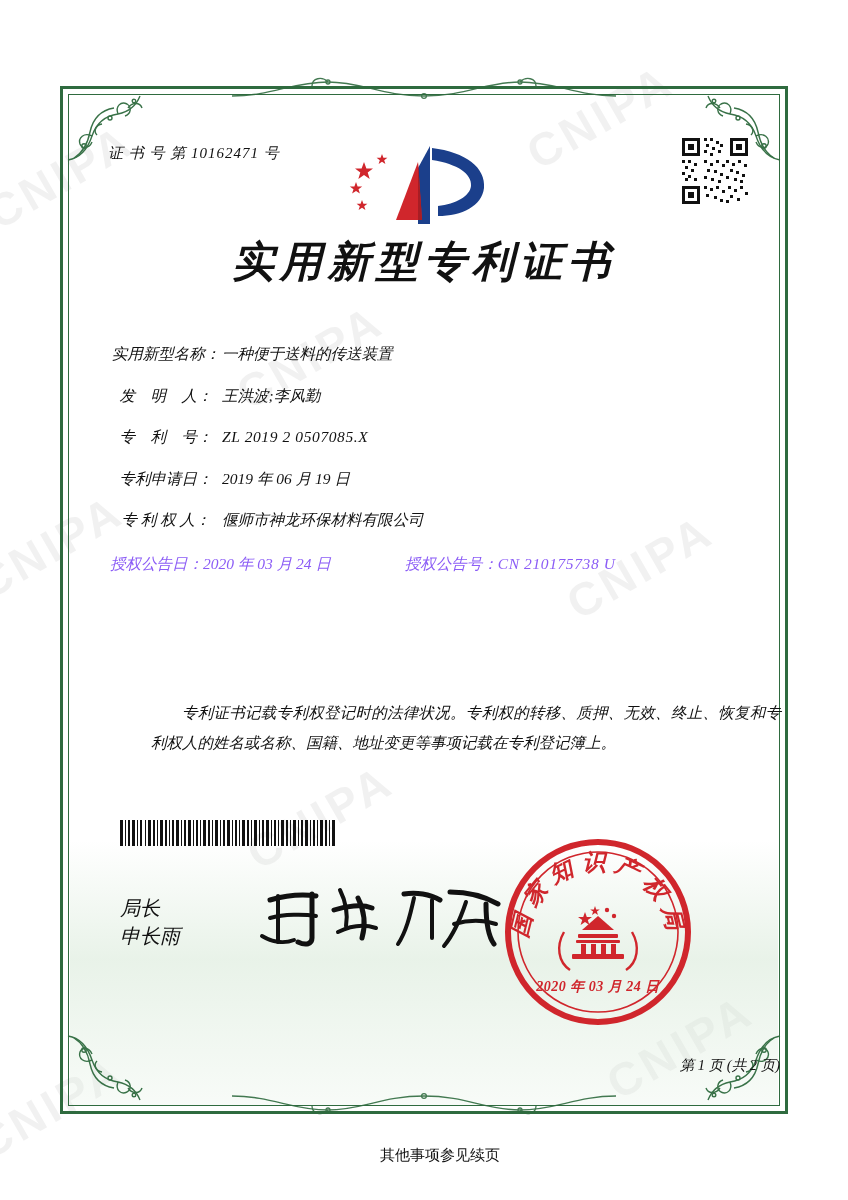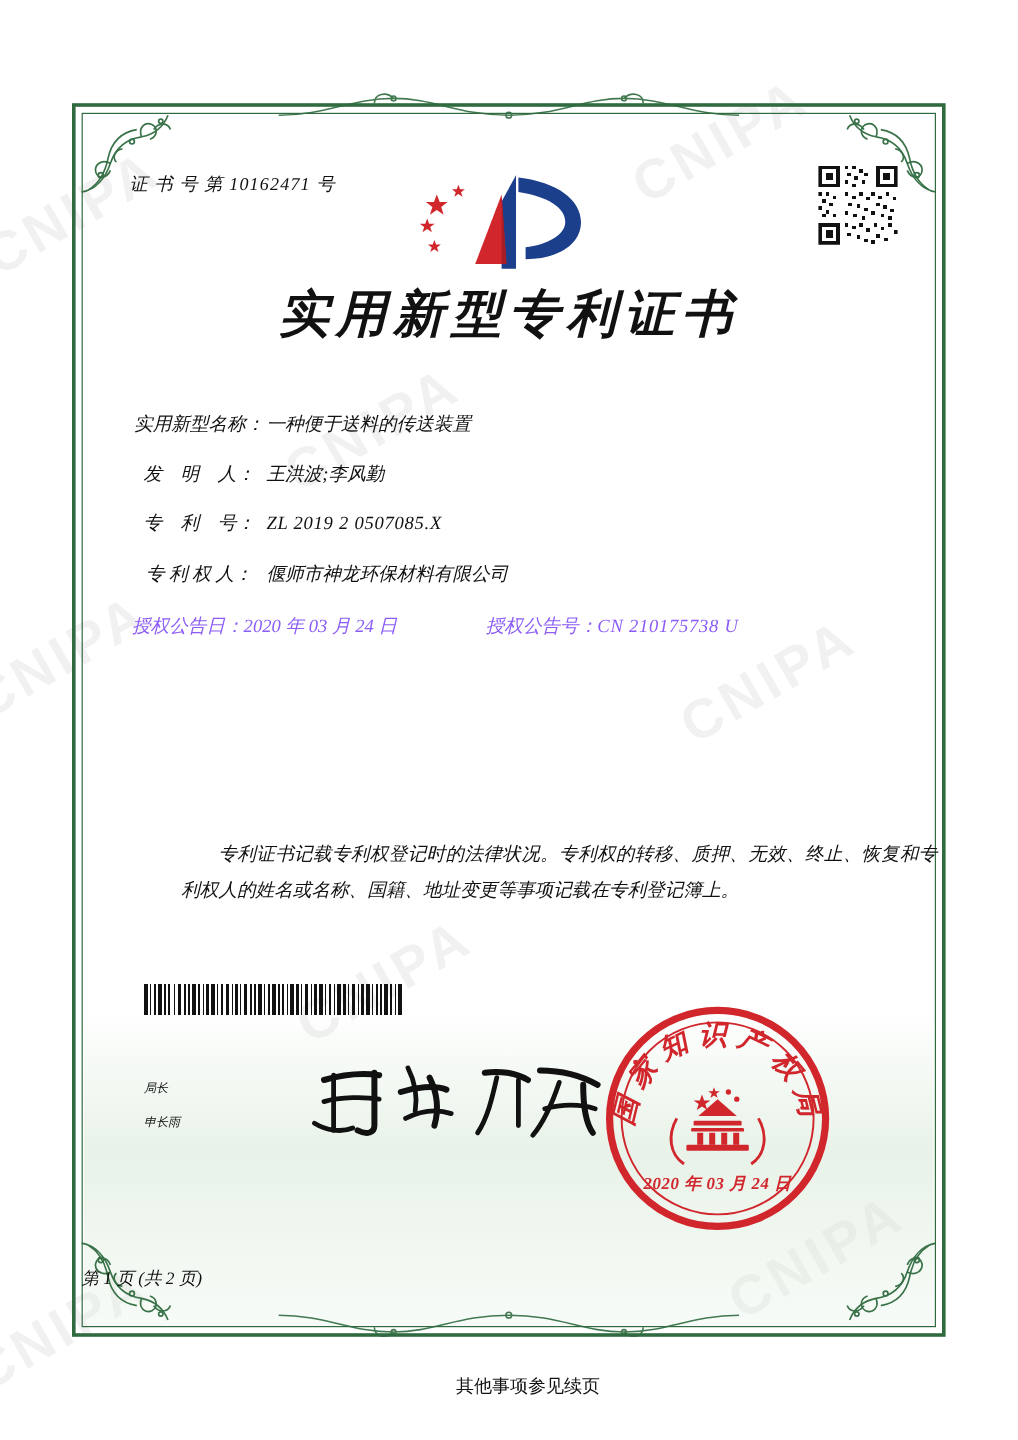--- a/index.html
+++ b/index.html
@@ -183,21 +183,21 @@
     width: 216px;
     height: 26px;
   }
   .barcode svg { display:block; }
 
   
   .sig-label {
     position: absolute;
     left: 52px;
     top: 800px;
-    font-size: 10px;
+    font-size: 20px;
     line-height: 28px;
     color: #111;
   }
   .sig-hand {
     position: absolute;
     left: 186px;
     top: 786px;
     width: 270px;
     height: 72px;
   }
@@ -222,21 +222,21 @@
     font-size: 14px;
     font-weight: 700;
     letter-spacing: .5px;
   }
 
   .page-num {
     position: absolute;
     left: 0;
     top: 962px;
     width: 100%;
-    text-align: left;
+    text-align: right;
     font-size: 14.5px;
     color: #111;
   }
 
   .footnote {
     position: absolute;
     left: 0;
     top: 1146px;
     width: 100%;
     text-align: center;
@@ -450,20 +450,23 @@
       <div class="field-row">
         <span class="f-label w6">实用新型名称：</span><span class="f-value">一种便于送料的传送装置</span>
       </div>
       <div class="field-row">
         <span class="f-label w6">发　明　人：</span><span class="f-value">王洪波;李风勤</span>
       </div>
       <div class="field-row">
         <span class="f-label w6">专　利　号：</span><span class="f-value mono">ZL 2019 2 0507085.X</span>
       </div>
       <div class="field-row">
+        <span class="f-label w6">专利申请日：</span><span class="f-value">2019 年 06 月 19 日</span>
+      </div>
+      <div class="field-row">
         <span class="f-label w6">专 利 权 人：</span><span class="f-value">偃师市神龙环保材料有限公司</span>
       </div>
       <div class="row-two">
         <span class="f-label">授权公告日：</span><span>2020 年 03 月 24 日</span>
         <span class="col2">
           <span class="f-label">授权公告号：</span><span class="mono">CN 210175738 U</span>
         </span>
       </div>
     </div>
 

